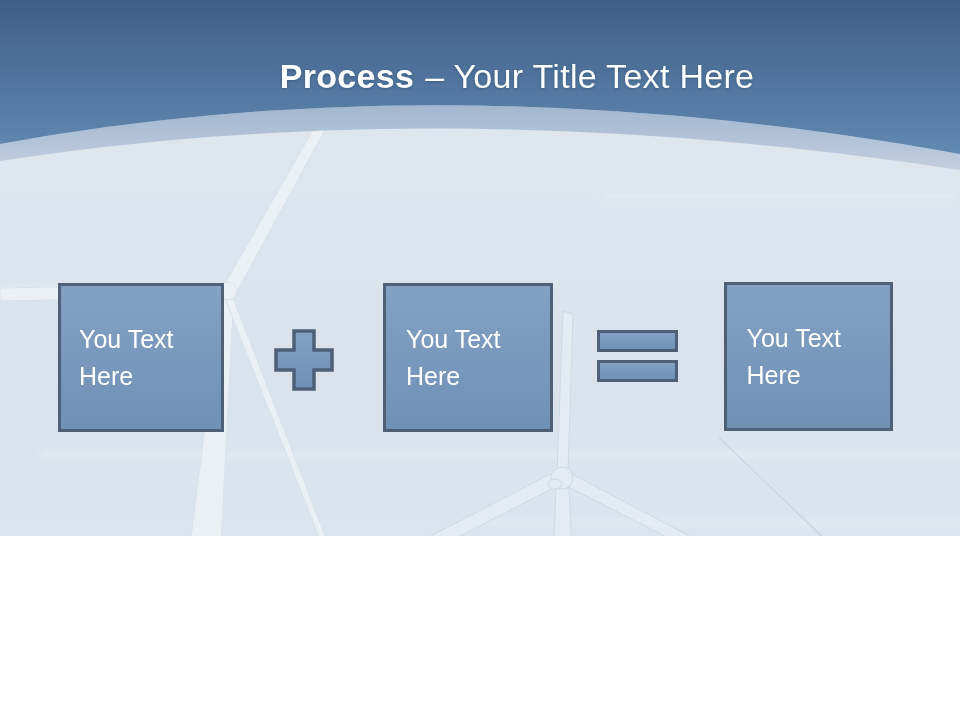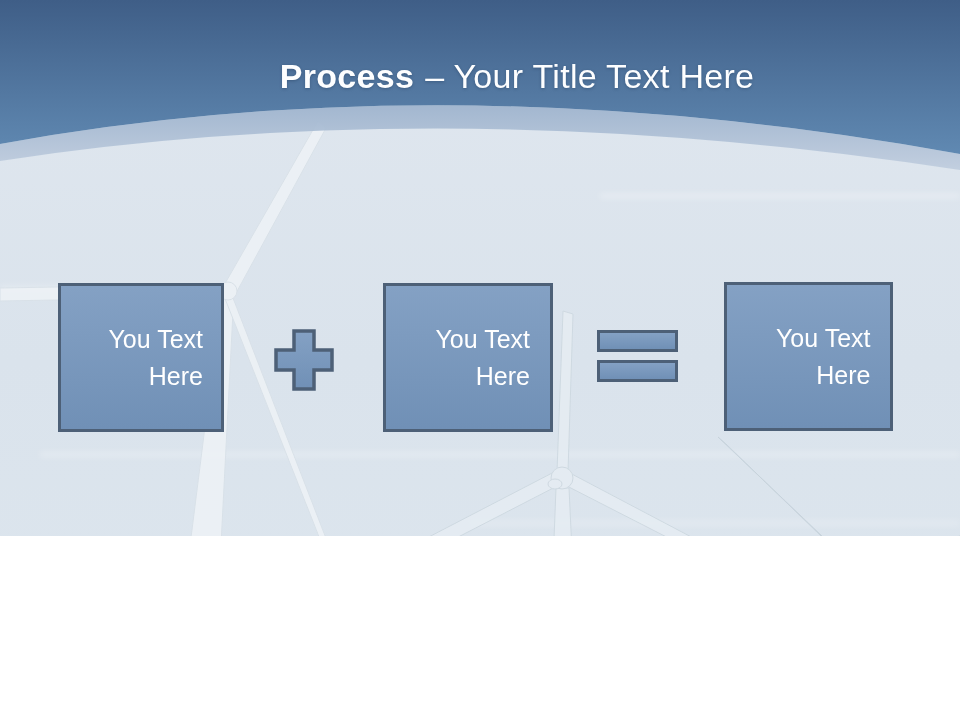--- a/index.html
+++ b/index.html
@@ -26,21 +26,21 @@
   .title-bold{font-weight:bold;}
   .title-rest{font-weight:normal;margin-left:11px;}
 
   
   .box{
     position:absolute;box-sizing:border-box;
     border:3px solid var(--box-border,#4d6077);
     background:linear-gradient(180deg,var(--box-fill-top,#84a1c4),var(--box-fill-bottom,#7090b6));
     display:flex;align-items:center;justify-content:center;
     color:var(--box-text,#ffffff);
-    font-size:25px;line-height:37px;text-align:right;
+    font-size:25px;line-height:37px;text-align:left;
   }
   .box .box-label{display:inline-block;max-width:124px;}
   .box1{left:58px;top:283px;width:166px;height:149px;}
   .box2{left:383px;top:283px;width:170px;height:149px;}
   .box3{left:724px;top:282px;width:169px;height:149px;}
 
   
   .plus-shape{position:absolute;left:274px;top:329px;}
   .equals-shape{position:absolute;left:597px;top:330px;width:81px;}
   .equals-bar{

